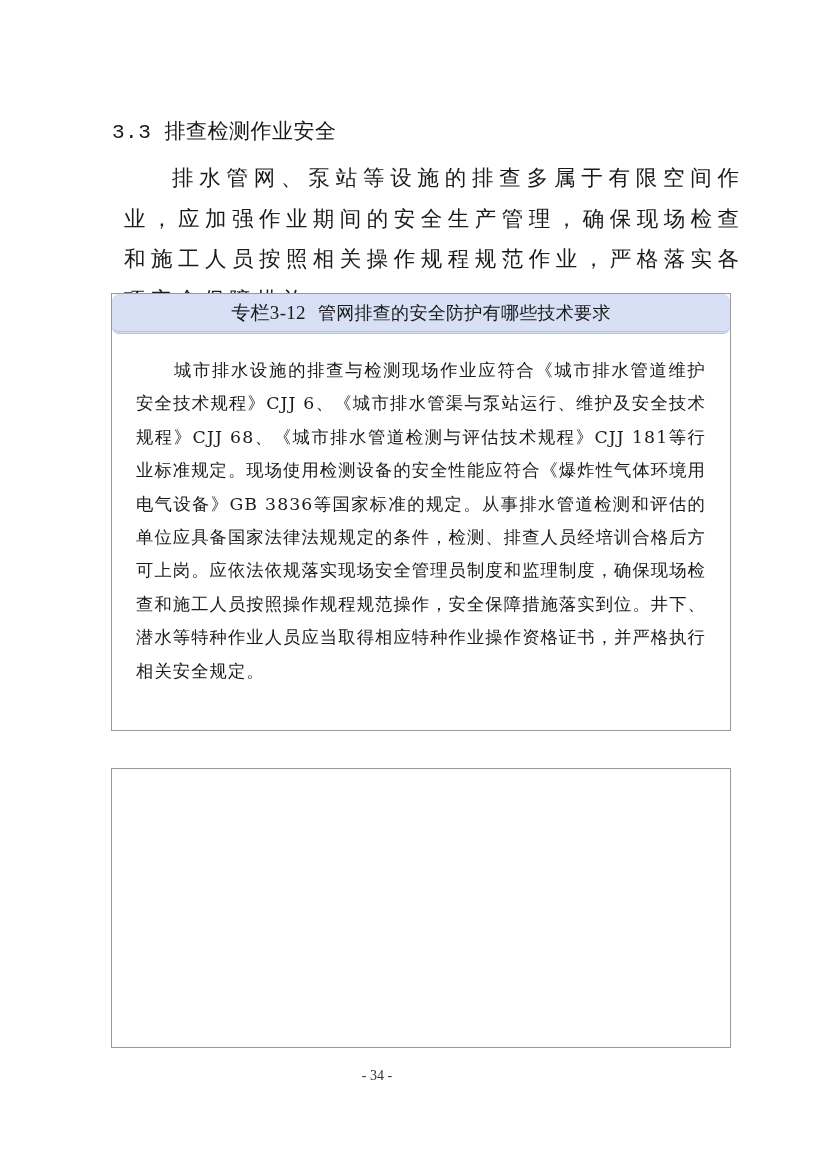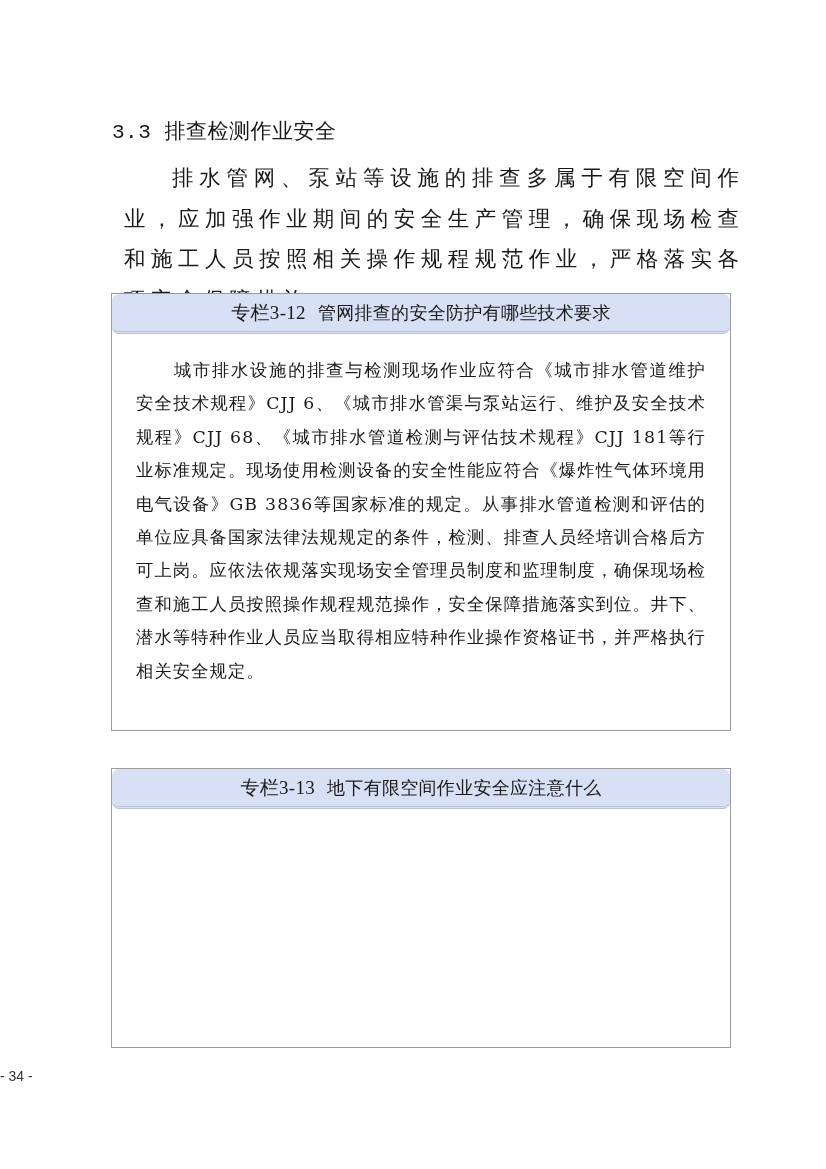--- a/index.html
+++ b/index.html
@@ -38,42 +38,38 @@
     .box-header .num { margin-right: 12px; font-family: "Liberation Serif", serif; font-size: 19px; }
     .box-body {
       padding: 4px 8px 0 8px;
       font-size: 17.3px; line-height: 33.4px; letter-spacing: 1.1px;
       text-align: justify;
     }
     .box-body p { margin: 16px; text-indent: 38px; }
     .box1 { top: 293px; height: 438px; }
     .box2 { top: 768px; height: 280px; }
     .page-num {
-      position: absolute; top: 1068px; left: 0; width: 754px; text-align: left;
-      font-family: Liberation Sans, sans-serif; font-size: 14px; color: #333;
+      position: absolute; top: 1068px; left: 0; width: 754px; text-align: center;
+      font-family: Liberation Serif, serif; font-size: 14px; color: #333;
     }
   </style>
 </head>
 <body>
 
 <h2 class="section-title">3.3 排查检测作业安全</h2>
 <p class="intro">排水管网、泵站等设施的排查多属于有限空间作业，应加强作业期间的安全生产管理，确保现场检查和施工人员按照相关操作规程规范作业，严格落实各项安全保障措施。</p>
 
 <div class="box box1">
   <div class="box-header">
     <span class="num">专栏3-12</span>
     <span>管网排查的安全防护有哪些技术要求</span>
   </div>
   <div class="box-body">
     <p>城市排水设施的排查与检测现场作业应符合《城市排水管道维护安全技术规程》CJJ 6、《城市排水管渠与泵站运行、维护及安全技术规程》CJJ 68、《城市排水管道检测与评估技术规程》CJJ 181等行业标准规定。现场使用检测设备的安全性能应符合《爆炸性气体环境用电气设备》GB 3836等国家标准的规定。从事排水管道检测和评估的单位应具备国家法律法规规定的条件，检测、排查人员经培训合格后方可上岗。应依法依规落实现场安全管理员制度和监理制度，确保现场检查和施工人员按照操作规程规范操作，安全保障措施落实到位。井下、潜水等特种作业人员应当取得相应特种作业操作资格证书，并严格执行相关安全规定。</p>
   </div>
 </div>
 
 <div class="box box2">
-  <div class="box-header">
-    <span class="num">专栏3-13</span>
-    <span>地下有限空间作业安全应注意什么</span>
-  </div>
   <div class="box-body">
   </div>
 </div>
 
 <div class="page-num">- 34 -</div>
 
 </body></html>

